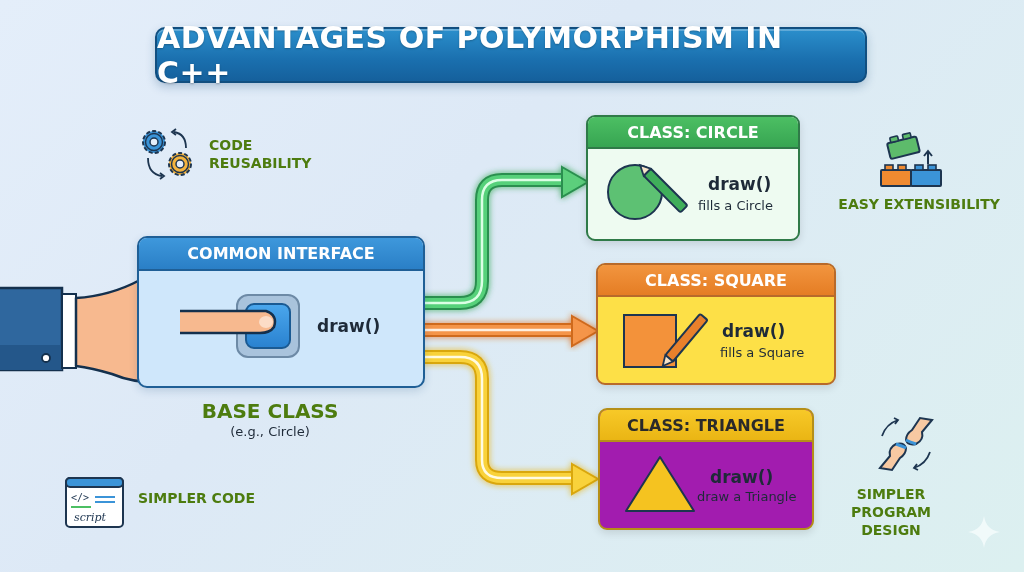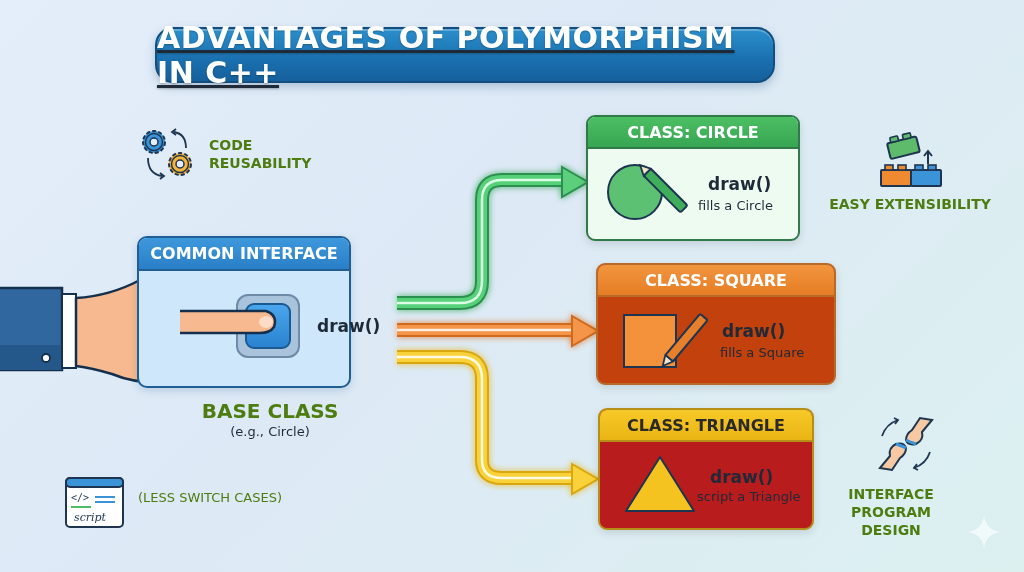--- a/index.html
+++ b/index.html
@@ -7,41 +7,41 @@
   body {
     font-family: "DejaVu Sans", sans-serif;
     background: linear-gradient(135deg, #e4eefa 0%, #dde9f6 40%, #dcf0f0 100%);
     position: relative;
     color: #1e2a38;
   }
   .abs { position: absolute; }
 
   
   .title-bar {
-    left: 155px; top: 27px; width: 620px; height: 56px;
+    left: 155px; top: 27px; width: 712px; height: 56px;
     background: linear-gradient(180deg, #2b8fcc 0%, #1a6fae 60%, #15609c 100%);
     border: 2px solid #124f80;
-    border-radius: 18px;
+    border-radius: 10px;
     box-shadow: 0 4px 10px rgba(20,70,120,0.25), inset 0 2px 0 rgba(255,255,255,0.25);
-    display: flex; align-items: center; justify-content: center; text-decoration: underline;
+    display: flex; align-items: center; justify-content: center;
   }
   .title-text {
     color: #fff; font-weight: bold; font-size: 30px; letter-spacing: 0.5px;
     text-shadow: 0 1px 2px rgba(0,0,0,0.25);
   }
 
   
   .benefit-label {
     font-weight: bold; font-size: 14px; line-height: 18px; color: #4d7c0f;
   }
   .center { text-align: center; }
 
   
   .iface-box {
-    left: 137px; top: 236px; width: 214px; height: 152px;
+    left: 137px; top: 236px; width: 288px; height: 152px;
     background: #cfe7fb;
     border: 2px solid #1f5f96;
     border-radius: 10px;
     overflow: hidden;
     box-shadow: 0 3px 8px rgba(30,80,130,0.18);
   }
   .iface-head {
     height: 33px; background: linear-gradient(180deg, #3e98dc, #2a7fc6);
     border-bottom: 2px solid #1f5f96;
     display: flex; align-items: center; justify-content: center;
@@ -68,24 +68,24 @@
   .card-head {
     height: 32px; display: flex; align-items: center; justify-content: center;
     font-weight: bold; font-size: 16px; border-bottom: 2px solid;
   }
   .card-draw { font-size: 17px; font-weight: bold; color: #1e2a38; }
   .card-sub { font-size: 13px; color: #1e2a38; }
 
   .card-circle { left: 586px; top: 115px; width: 214px; height: 126px; border-color: #2f7a48; background: #eefbf1; }
   .card-circle .card-head { background: linear-gradient(180deg,#4cbf63,#37a552); color: #fff; border-color: #2f7a48; }
 
-  .card-square { left: 596px; top: 263px; width: 240px; height: 122px; border-color: #b86a2a; background: #c2410c; }
+  .card-square { left: 596px; top: 263px; width: 240px; height: 122px; border-color: #b86a2a; background: #fde047; }
   .card-square .card-head { background: linear-gradient(180deg,#f2953f,#e57d24); color: #fff; border-color: #b86a2a; }
 
-  .card-triangle { left: 598px; top: 408px; width: 216px; height: 122px; border-color: #b58f18; background: #b91c1c; }
+  .card-triangle { left: 598px; top: 408px; width: 216px; height: 122px; border-color: #b58f18; background: #a21caf; }
   .card-triangle .card-head { background: linear-gradient(180deg,#f7c928,#eab514); color: #2a2a2a; border-color: #b58f18; }
 
   svg { display: block; }
 </style>
 </head>
 <body>
 
 <div class="abs title-bar">
   <span class="title-text">ADVANTAGES OF POLYMORPHISM IN C++</span>
 </div>
@@ -156,21 +156,21 @@
     <path d="M48 36 V24" stroke="#1d3550" stroke-width="2"></path>
     <path d="M44 28 L48 23 L52 28" fill="none" stroke="#1d3550" stroke-width="2"></path>
     <rect x="1" y="42" width="30" height="16" rx="1" fill="#f08a30" stroke="#1d3550" stroke-width="2"></rect>
     <rect x="5" y="37" width="8" height="5" fill="#f08a30" stroke="#1d3550" stroke-width="1.6"></rect>
     <rect x="18" y="37" width="8" height="5" fill="#f08a30" stroke="#1d3550" stroke-width="1.6"></rect>
     <rect x="31" y="42" width="30" height="16" rx="1" fill="#3b94d8" stroke="#1d3550" stroke-width="2"></rect>
     <rect x="35" y="37" width="8" height="5" fill="#3b94d8" stroke="#1d3550" stroke-width="1.6"></rect>
     <rect x="48" y="37" width="8" height="5" fill="#3b94d8" stroke="#1d3550" stroke-width="1.6"></rect>
   </svg>
 </div>
-<div class="abs benefit-label center" style="left:820px;top:195px;width:180px;">
+<div class="abs benefit-label center" style="left:820px;top:195px;width:180px;text-align:right;">
   <div>EASY EXTENSIBILITY</div>
 </div>
 
 <div class="abs" style="left:0;top:270px;">
   <svg width="290" height="120" viewBox="0 0 290 120">
 
     <rect x="-4" y="18" width="66" height="82" fill="#2f679e" stroke="#14304d" stroke-width="2.5"></rect>
     <rect x="-4" y="75" width="66" height="25" fill="#24578a"></rect>
     <circle cx="46" cy="88" r="4" fill="#fff" stroke="#14304d" stroke-width="1.8"></circle>
 
@@ -225,50 +225,50 @@
 <div class="abs card-draw" style="left:722px;top:321px;">draw()</div>
 <div class="abs card-sub" style="left:720px;top:345px;text-align:center;">fills a Square</div>
 
 <div class="abs card card-triangle">
   <div class="card-head">CLASS: TRIANGLE</div>
 </div>
 <svg class="abs" style="left:622px;top:454px;" width="76" height="60" viewBox="0 0 76 60">
   <polygon points="38,3 72,57 4,57" fill="#f5c320" stroke="#1d3550" stroke-width="2" stroke-linejoin="round"></polygon>
 </svg>
 <div class="abs card-draw" style="left:710px;top:467px;">draw()</div>
-<div class="abs card-sub" style="left:697px;top:489px;">script a Triangle</div>
+<div class="abs card-sub" style="left:697px;top:489px;">draw a Triangle</div>
 
 <div class="abs" style="left:65px;top:477px;">
   <svg width="60" height="52" viewBox="0 0 60 52">
     <rect x="1" y="1" width="57" height="49" rx="4" fill="#ffffff" stroke="#1d3550" stroke-width="2"></rect>
     <rect x="1" y="1" width="57" height="9" rx="4" fill="#3b94d8" stroke="#1d3550" stroke-width="2"></rect>
     <text x="6" y="24" font-family="DejaVu Sans Mono, monospace" font-size="10" fill="#1d3550">&lt;/&gt;</text>
     <line x1="30" y1="20" x2="50" y2="20" stroke="#3b94d8" stroke-width="2"></line>
     <line x1="30" y1="25" x2="50" y2="25" stroke="#3b94d8" stroke-width="2"></line>
     <line x1="6" y1="30" x2="26" y2="30" stroke="#4cbf63" stroke-width="2"></line>
     <text x="9" y="44" font-family="DejaVu Serif, serif" font-style="italic" font-size="11" fill="#1d3550">script</text>
   </svg>
 </div>
 <div class="abs benefit-label" style="left:138px;top:489px;">
-  <div style="font-weight:normal;font-size:13px;">(LESS SWITCH CASES)</div>
+  <div>SIMPLER CODE</div>
 </div>
 
 <div class="abs" style="left:876px;top:414px;">
   <svg width="60" height="60" viewBox="0 0 60 60">
     <path d="M4 54 L14 42 Q12 34 20 30 Q28 28 30 34 Q30 40 24 44 L16 56 Z" fill="#f7c9a2" stroke="#1d3550" stroke-width="2"></path>
     <path d="M56 6 L46 18 Q48 26 40 30 Q32 32 30 26 Q30 20 36 16 L44 4 Z" fill="#f7c9a2" stroke="#1d3550" stroke-width="2"></path>
     <path d="M20 30 Q26 32 30 34" fill="none" stroke="#3b94d8" stroke-width="3"></path>
     <path d="M30 26 Q34 28 40 30" fill="none" stroke="#3b94d8" stroke-width="3"></path>
     <path d="M6 22 Q10 10 22 6" fill="none" stroke="#1d3550" stroke-width="1.8"></path>
     <path d="M18 4 L22 6 L19 10" fill="none" stroke="#1d3550" stroke-width="1.8"></path>
     <path d="M54 38 Q50 50 38 54" fill="none" stroke="#1d3550" stroke-width="1.8"></path>
     <path d="M42 56 L38 54 L41 50" fill="none" stroke="#1d3550" stroke-width="1.8"></path>
   </svg>
 </div>
 <div class="abs benefit-label center" style="left:846px;top:485px;width:90px;">
-  <div>INTERFACE</div>
+  <div>SIMPLER</div>
   <div>PROGRAM</div>
   <div>DESIGN</div>
 </div>
 
 <svg class="abs" style="left:966px;top:514px;" width="36" height="36" viewBox="0 0 36 36">
   <path d="M18 2 Q20 16 34 18 Q20 20 18 34 Q16 20 2 18 Q16 16 18 2 Z" fill="#f4fbfb" opacity="0.85"></path>
 </svg>
 
 </body></html>

